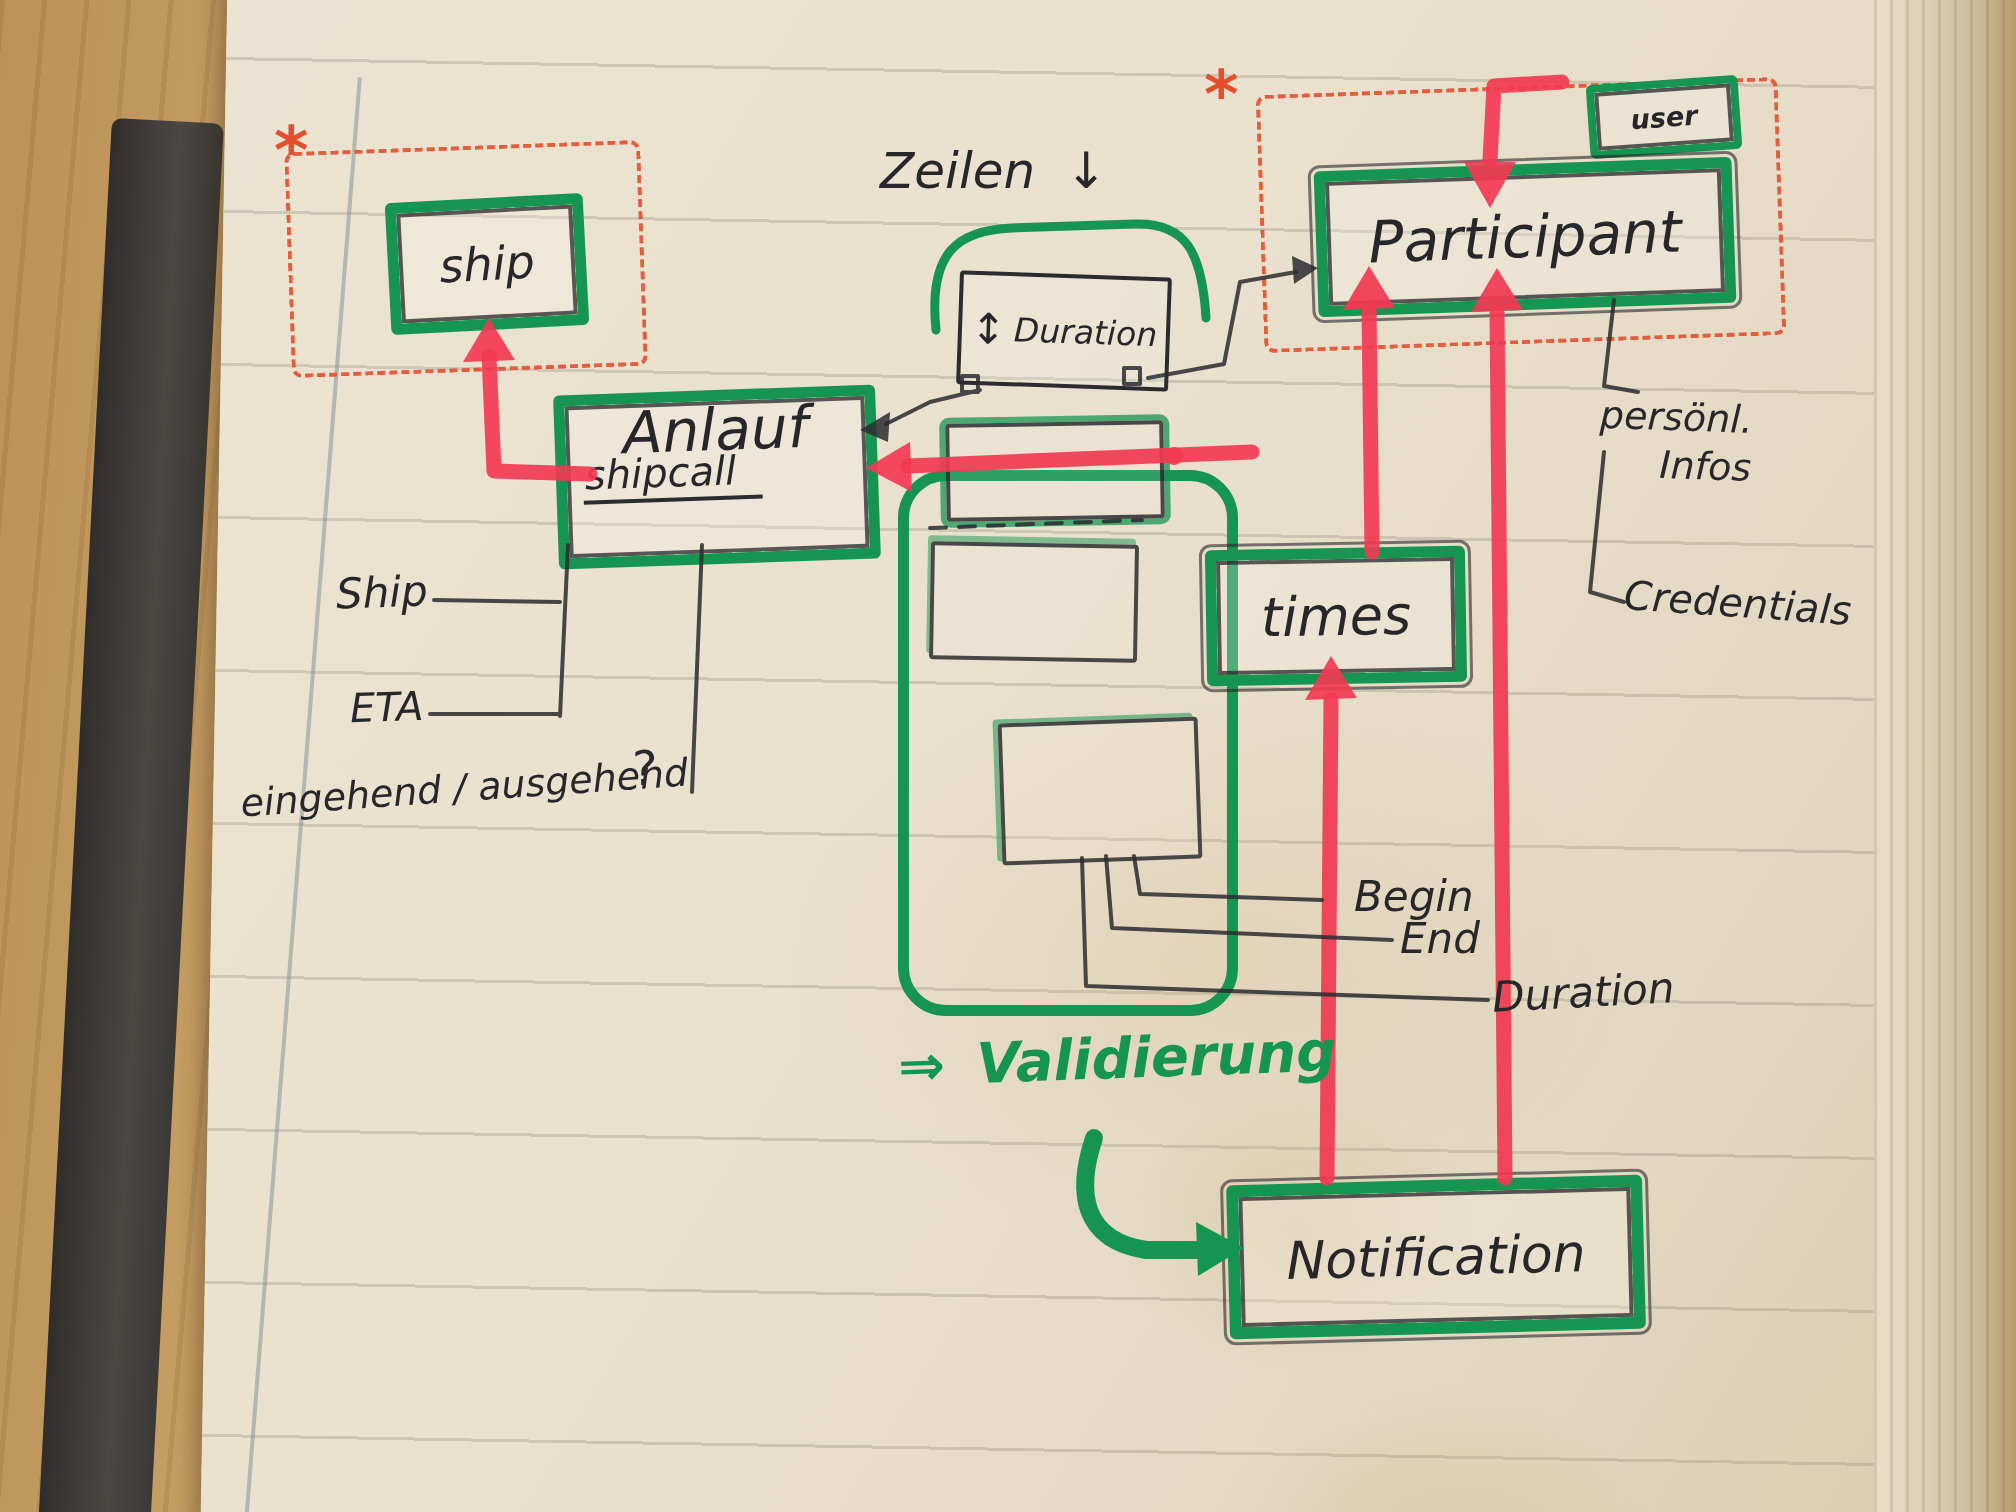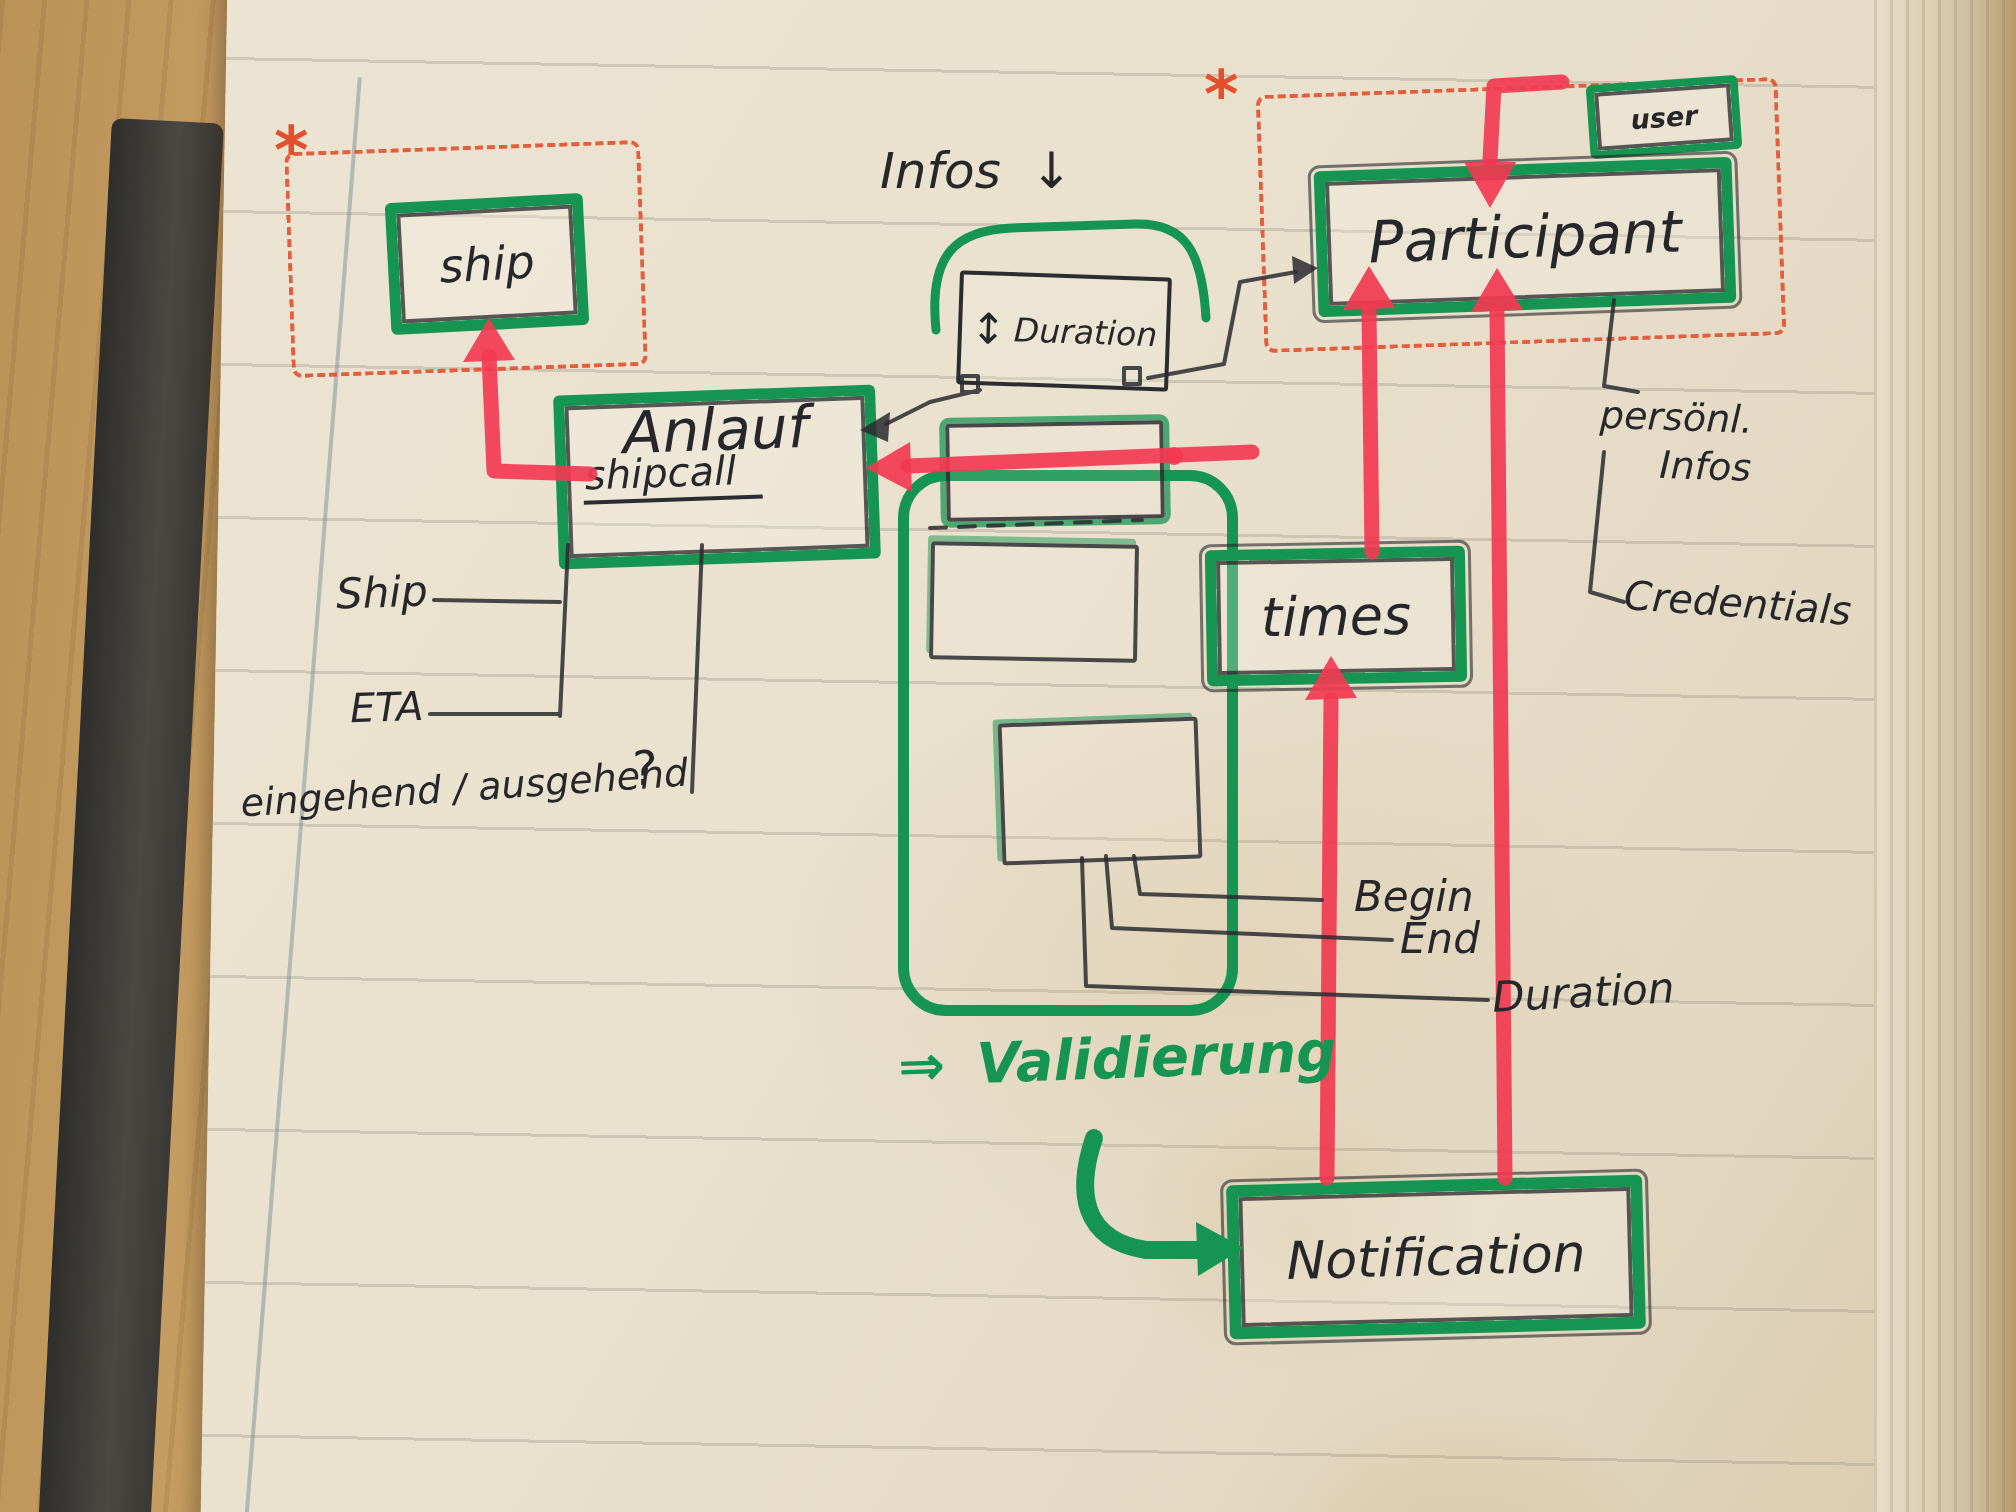--- a/index.html
+++ b/index.html
@@ -145,21 +145,21 @@
       <path d="M 1614 300 L 1604 386 L 1638 392"></path>
       <path d="M 1604 452 L 1590 592 L 1624 602"></path>
     </g>
     <g fill="#2b2b30" opacity=".85">
       <polygon points="860,430 890,412 888,442"></polygon>
       <polygon points="1318,268 1292,256 1294,284"></polygon>
     </g>
   </svg>
 
   <div class="label" style="left:880px;top:142px;font-size:50px;">
-    <span>Infos</span>
+    <span>Zeilen</span>
     <span style="font-style:normal;margin-left:14px;">↓</span>
   </div>
 
   <div class="label" style="left:336px;top:568px;font-size:42px;transform:rotate(-2deg);">Ship</div>
   <div class="label" style="left:350px;top:684px;font-size:40px;transform:rotate(-2deg);">ETA</div>
   <div class="label" style="left:240px;top:766px;font-size:38px;transform:rotate(-4deg);">eingehend / ausgehend</div>
   <div class="label" style="left:632px;top:740px;font-size:48px;font-style:normal;">?</div>
 
   <div class="label" style="left:1330px;top:872px;font-size:42px;margin-left:24px;">Begin</div>
   <div class="label" style="left:1400px;top:914px;font-size:42px;">End</div>

